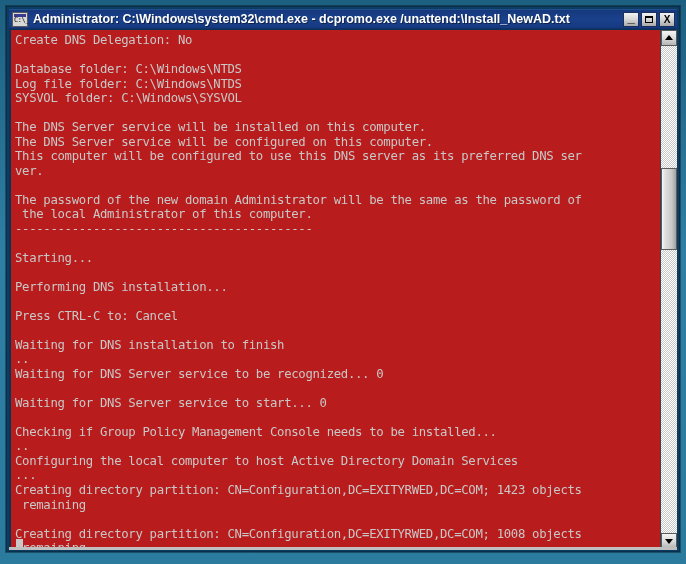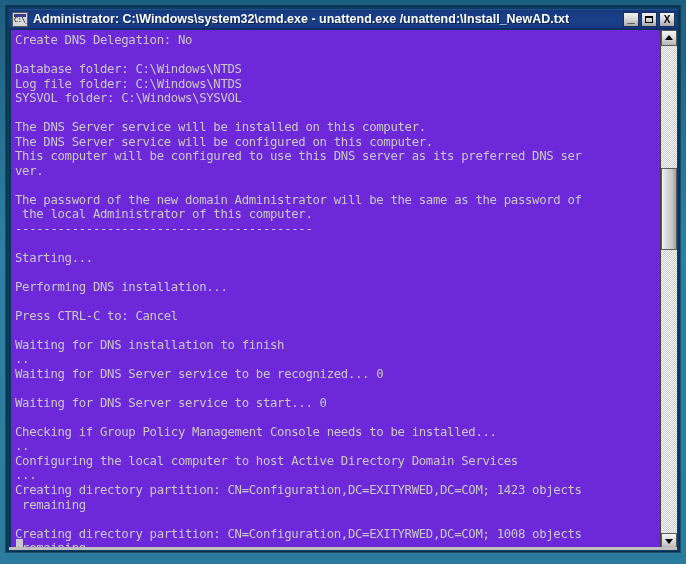--- a/index.html
+++ b/index.html
@@ -231,37 +231,37 @@
 </style>
 </head>
 <body>
 
 <div id="desktop">
 
   <div id="window">
 
     <div id="titlebar">
       <div id="sysicon"></div>
-      <div id="title-text">Administrator: C:\Windows\system32\cmd.exe - unattend.exe  /unattend:\Install_NewAD.txt</div>
+      <div id="title-text">Administrator: C:\Windows\system32\cmd.exe - dcpromo.exe  /unattend:\Install_NewAD.txt</div>
       <div id="winbuttons">
         <div class="winbtn min">
           <span class="glyph">_</span>
         </div>
         <div class="winbtn max">
           <span class="glyph"></span>
         </div>
         <div class="winbtn close">
           <span class="glyph">X</span>
         </div>
       </div>
     </div>
 
     <div id="client">
 
-      <div id="console" style="background: #6d28d9;">
+      <div id="console" style="background: #b91c1c;">
         <div id="console-lines" style="color: rgb(200, 200, 200);"><div class="cline">Create DNS Delegation: No</div><div class="cline">&nbsp;</div><div class="cline">Database folder: C:\Windows\NTDS</div><div class="cline">Log file folder: C:\Windows\NTDS</div><div class="cline">SYSVOL folder: C:\Windows\SYSVOL</div><div class="cline">&nbsp;</div><div class="cline">The DNS Server service will be installed on this computer.</div><div class="cline">The DNS Server service will be configured on this computer.</div><div class="cline">This computer will be configured to use this DNS server as its preferred DNS ser</div><div class="cline">ver.</div><div class="cline">&nbsp;</div><div class="cline">The password of the new domain Administrator will be the same as the password of</div><div class="cline"> the local Administrator of this computer.</div><div class="cline">------------------------------------------</div><div class="cline">&nbsp;</div><div class="cline">Starting...</div><div class="cline">&nbsp;</div><div class="cline">Performing DNS installation...</div><div class="cline">&nbsp;</div><div class="cline">Press CTRL-C to: Cancel</div><div class="cline">&nbsp;</div><div class="cline">Waiting for DNS installation to finish</div><div class="cline">..</div><div class="cline">Waiting for DNS Server service to be recognized... 0</div><div class="cline">&nbsp;</div><div class="cline">Waiting for DNS Server service to start... 0</div><div class="cline">&nbsp;</div><div class="cline">Checking if Group Policy Management Console needs to be installed...</div><div class="cline">..</div><div class="cline">Configuring the local computer to host Active Directory Domain Services</div><div class="cline">...</div><div class="cline">Creating directory partition: CN=Configuration,DC=EXITYRWED,DC=COM; 1423 objects</div><div class="cline"> remaining</div><div class="cline">&nbsp;</div><div class="cline">Creating directory partition: CN=Configuration,DC=EXITYRWED,DC=COM; 1008 objects</div><div class="cline"> remaining</div></div>
         <div id="cursor" style="background: rgb(200, 200, 200);"></div>
       </div>
 
       <div id="scrollbar">
         <div class="sbbtn up">
           <span class="arrow"></span>
         </div>
         <div id="sbthumb" style="top: 138px; height: 82px;"></div>
         <div class="sbbtn down">

